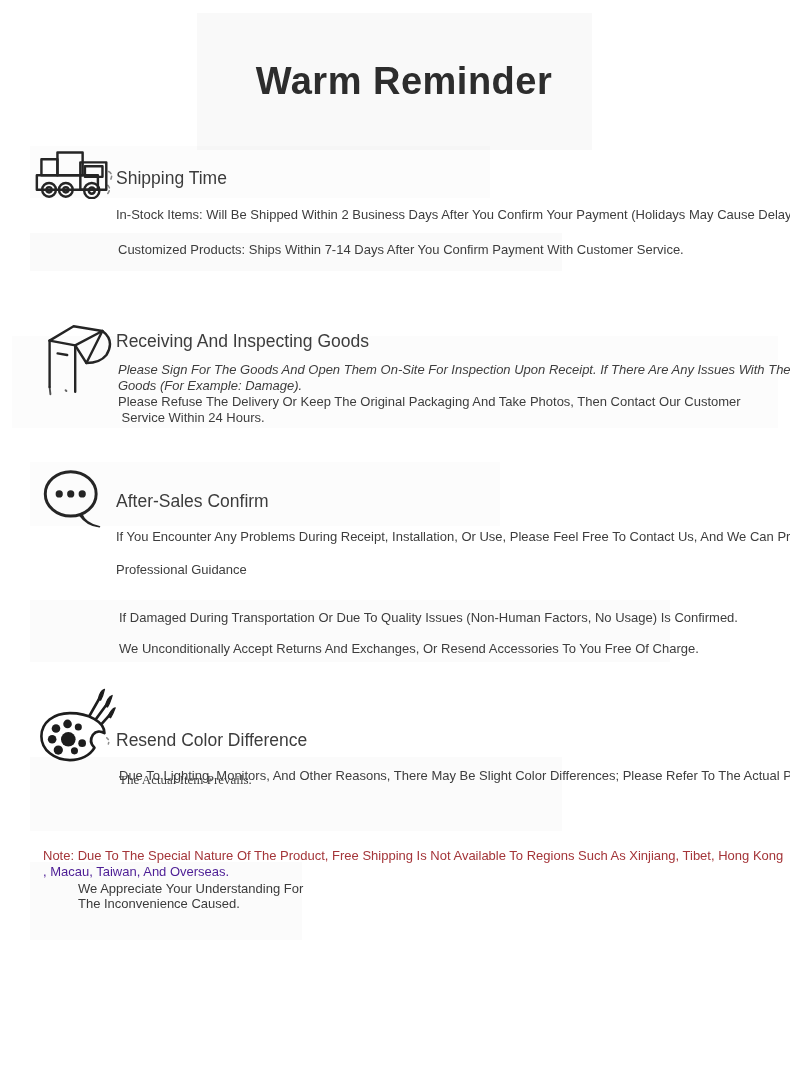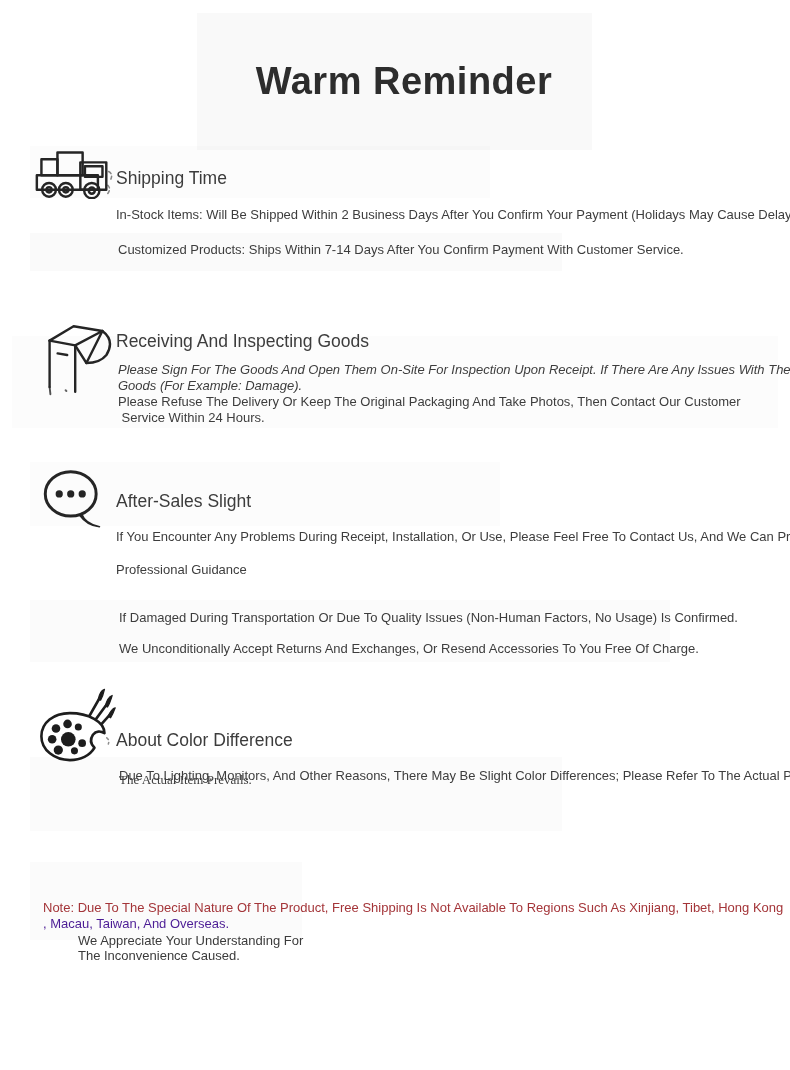--- a/index.html
+++ b/index.html
@@ -32,21 +32,21 @@
     white-space: nowrap;
   }
 
   .para { position: absolute; left: 116px; }
   .pline {
     font-size: 13px; color: #3d3d3d;
     line-height: 16px;
     white-space: pre;
   }
 
-  .note { position: absolute; left: 43px; top: 900px; }
+  .note { position: absolute; left: 43px; top: 848px; }
   .note .red { font-size: 13px; line-height: 15.5px; white-space: pre; }
   .note .gray { font-size: 13px; color: #3b3b3b; line-height: 14.5px; white-space: pre; }
   .note .gray-block { margin-top: 3px; margin-left: 35px; }
 </style>
 </head>
 <body>
 
 <div class="page">
 
   <div class="patch" style="left:197px; top:13px; width:395px; height:137px; background:rgba(0,0,0,0.022);"></div>
@@ -109,21 +109,21 @@
 
   <div class="icon" style="left:38px; top:466px; width:72px; height:64px;">
     <svg viewBox="0 0 82 78" fill="none" stroke="#252525" stroke-width="3.6" stroke-linecap="round" stroke-linejoin="round">
       <ellipse cx="37" cy="34" rx="31" ry="27"></ellipse>
       <path d="M50,58 C53,66 61,72 72,74 C62,73 53,67 48,60" fill="#252525" stroke-width="2"></path>
       <circle cx="23" cy="34" r="4.4" fill="#252525" stroke="none"></circle>
       <circle cx="37" cy="34" r="4.4" fill="#252525" stroke="none"></circle>
       <circle cx="51" cy="34" r="4.4" fill="#252525" stroke="none"></circle>
     </svg>
   </div>
-  <div class="heading" style="top:491px;">After-Sales Slight</div>
+  <div class="heading" style="top:491px;">After-Sales Confirm</div>
   <div class="para" style="top:529px;">
     <div class="pline">If You Encounter Any Problems During Receipt, Installation, Or Use, Please Feel Free To Contact Us, And We Can Provide</div>
   </div>
   <div class="para" style="top:562px;">
     <div class="pline">Professional Guidance</div>
   </div>
   <div class="para" style="top:610px; left:119px;">
     <div class="pline">If Damaged During Transportation Or Due To Quality Issues (Non-Human Factors, No Usage) Is Confirmed.</div>
   </div>
   <div class="para" style="top:641px; left:119px;">
@@ -143,21 +143,21 @@
       <circle cx="41" cy="46" r="5.6" fill="#1d1d1d" stroke="none"></circle>
       <circle cx="55" cy="50" r="4.6" fill="#1d1d1d" stroke="none"></circle>
       <circle cx="21" cy="66" r="5.6" fill="#1d1d1d" stroke="none"></circle>
       <circle cx="42" cy="66" r="9.5" fill="#1d1d1d" stroke="none"></circle>
       <circle cx="29" cy="80" r="6" fill="#1d1d1d" stroke="none"></circle>
       <circle cx="50" cy="81" r="4.6" fill="#1d1d1d" stroke="none"></circle>
       <circle cx="60" cy="71" r="5" fill="#1d1d1d" stroke="none"></circle>
       <path d="M92,64 q4,3 2,8" stroke-width="2" stroke-dasharray="3 4" opacity="0.5"></path>
     </svg>
   </div>
-  <div class="heading" style="top:730px;">About Color Difference</div>
+  <div class="heading" style="top:730px;">Resend Color Difference</div>
   <div class="para" style="top:768px; left:119px;">
     <div class="pline">Due To Lighting, Monitors, And Other Reasons, There May Be Slight Color Differences; Please Refer To The Actual Produ</div>
   </div>
   <div class="para" style="top:772px; left:119px;font-family:Liberation Serif, serif;">
     <div class="pline">The Actual Item Prevails.</div>
   </div>
 
   <div class="note">
     <div class="red" style="color:#a43539;">Note: Due To The Special Nature Of The Product, Free Shipping Is Not Available To Regions Such As Xinjiang, Tibet, Hong Kong</div>
     <div class="red" style="color:#4c1d95;">, Macau, Taiwan, And Overseas.</div>

